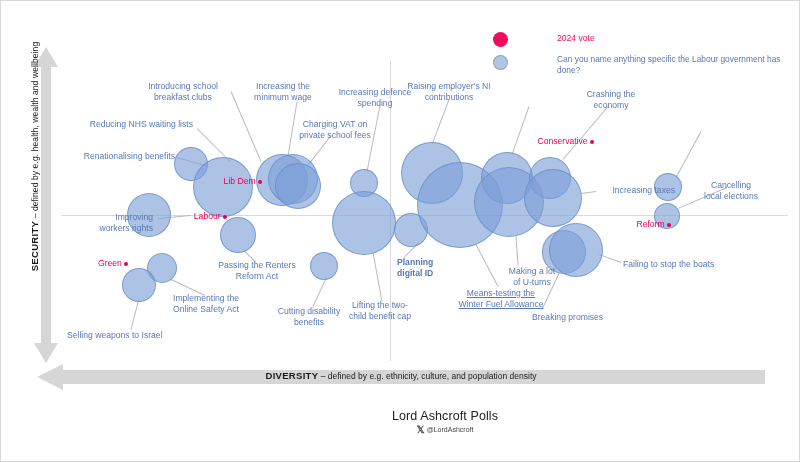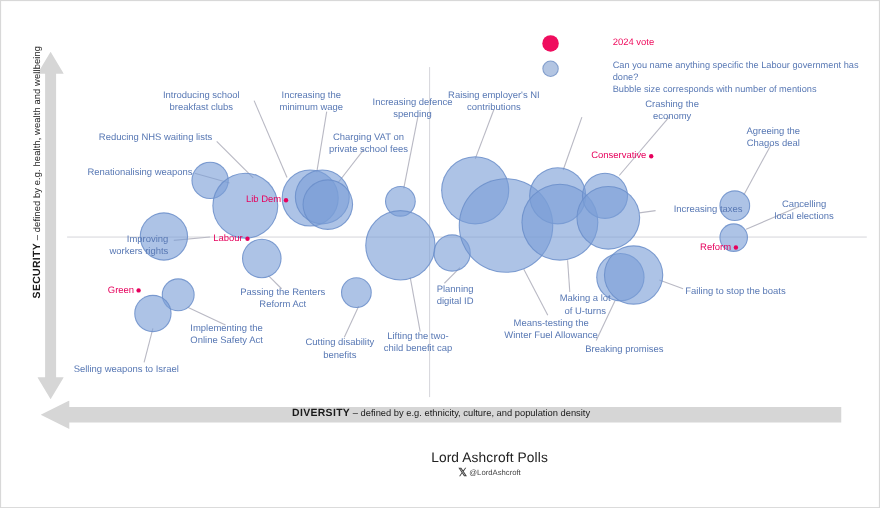--- a/index.html
+++ b/index.html
@@ -151,21 +151,21 @@
       <div class="bubble" title="Raising employer's NI contributions" style="left: 400px; top: 141px; width: 62px; height: 62px;"></div>
       <div class="bubble" title="Means-testing the Winter Fuel Allowance" style="left: 416px; top: 161px; width: 86px; height: 86px;"></div>
       <div class="bubble" title="Making changes to inheritance tax" style="left: 480px; top: 151px; width: 52px; height: 52px;"></div>
       <div class="bubble" title="Making a lot of U-turns" style="left: 473px; top: 166px; width: 70px; height: 70px;"></div>
       <div class="bubble" title="Crashing the economy" style="left: 528px; top: 156px; width: 42px; height: 42px;"></div>
       <div class="bubble" title="Increasing taxes" style="left: 523px; top: 168px; width: 58px; height: 58px;"></div>
       <div class="bubble" title="Breaking promises" style="left: 541px; top: 229px; width: 44px; height: 44px;"></div>
       <div class="bubble" title="Failing to stop the boats" style="left: 548px; top: 222px; width: 54px; height: 54px;"></div>
       <div class="bubble" title="Agreeing the Chagos deal" style="left: 653px; top: 172px; width: 28px; height: 28px;"></div>
       <div class="bubble" title="Cancelling local elections" style="left: 653px; top: 202px; width: 26px; height: 26px;"></div>
-      <div class="lbl r" style="left: 70px; top: 150px; width: 104px;">Renationalising weapons</div>
+      <div class="lbl r" style="left: 70px; top: 150px; width: 104px;">Renationalising benefits</div>
       <div class="lbl r" style="left: 68px; top: 118px; width: 124px;">Reducing NHS waiting lists</div>
       <div class="lbl c" style="left: 136px; top: 80px; width: 92px;">Introducing school
 breakfast clubs</div>
       <div class="lbl c" style="left: 243px; top: 80px; width: 78px;">Increasing the
 minimum wage</div>
       <div class="lbl c" style="left: 285px; top: 118px; width: 98px;">Charging VAT on
 private school fees</div>
       <div class="lbl c" style="left: 328px; top: 86px; width: 92px;">Increasing defence
 spending</div>
       <div class="lbl r" style="left: 78px; top: 211px; width: 74px;">Improving
@@ -176,50 +176,47 @@
 Reform Act</div>
       <div class="lbl l" style="left: 66px; top: 329px; width: 116px;">Selling weapons to Israel</div>
       <div class="lbl c" style="left: 263px; top: 305px; width: 90px;">Cutting disability
 benefits</div>
       <div class="lbl c" style="left: 334px; top: 299px; width: 90px;">Lifting the two-
 child benefit cap</div>
       <div class="lbl c" style="left: 396px; top: 80px; width: 104px;">Raising employer's NI
 contributions</div>
       <div class="lbl c" style="left: 573px; top: 88px; width: 74px;">Crashing the
 economy</div>
-      <div class="lbl c" style="left: 664px; top: 113px; width: 76px;">Agreeing the
-Chagos deal</div>
       <div class="lbl l" style="left: 596px; top: 184px; width: 78px; text-align: right;">Increasing taxes</div>
       <div class="lbl c" style="left: 690px; top: 179px; width: 80px;">Cancelling
 local elections</div>
-      <div class="lbl l" style="left: 396px; top: 256px; width: 60px;">Planning
+      <div class="lbl l" style="left: 396px; top: 256px; width: 60px; font-weight: bold;">Planning
 digital ID</div>
       <div class="lbl c" style="left: 496px; top: 265px; width: 70px; text-align: center;">Making a lot
 of U-turns</div>
-      <div class="lbl c" style="left: 446px; top: 287px; width: 108px;">Means-testing the
+      <div class="lbl c" style="left: 446px; top: 287px; width: 108px; text-decoration: underline;">Means-testing the
 Winter Fuel Allowance</div>
       <div class="lbl l" style="left: 531px; top: 311px; width: 92px;">Breaking promises</div>
       <div class="lbl l" style="left: 622px; top: 258px; width: 110px;">Failing to stop the boats</div>
       <div class="party" style="left: 164px; top: 210px; width: 62px; text-align: right;"><span>Labour</span> <span class="dot"></span></div>
       <div class="party" style="left: 199px; top: 175px; width: 62px; text-align: right;"><span>Lib Dem</span> <span class="dot"></span></div>
       <div class="party" style="left: 97px; top: 257px;"><span>Green</span> <span class="dot"></span></div>
       <div class="party" style="left: 531px; top: 135px; width: 62px; text-align: right;"><span>Conservative</span> <span class="dot"></span></div>
       <div class="party" style="left: 608px; top: 218px; width: 62px; text-align: right;"><span>Reform</span> <span class="dot"></span></div>
     </div>
 
   <div id="legend">
     <div class="leg-row">
       <div class="leg-swatch dot-pink"></div>
       <div class="leg-text pink">2024 vote</div>
     </div>
     <div class="leg-row">
       <div class="leg-swatch dot-blue"></div>
       <div>
         <div class="leg-text">Can you name anything specific the Labour government has done?</div>
-        <div class="leg-text it">Bubble size corresponds with number of mentions</div>
       </div>
     </div>
   </div>
 
   <div id="footer">
     <div class="brand">Lord Ashcroft Polls</div>
     <div class="handle">
       <span class="x">𝕏</span><span>@LordAshcroft</span>
     </div>
   </div>

